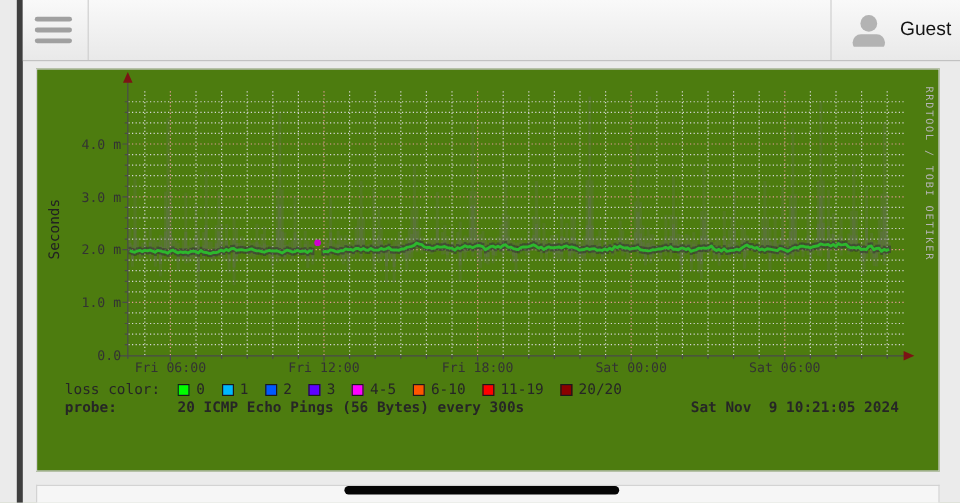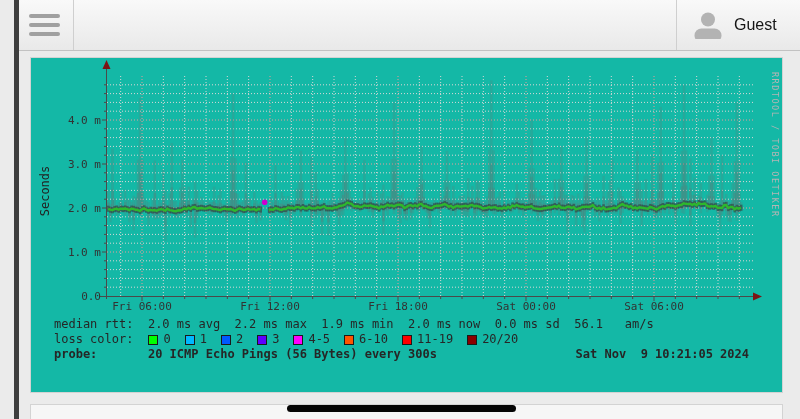--- a/index.html
+++ b/index.html
@@ -21,30 +21,30 @@
   }
   .menu-btn .bar {
     position:absolute; left:10px; width:31px; height:4px;
     background:#a0a0a0; border-radius:2px;
   }
   .menu-btn .bar:nth-child(1){ top:14px; }
   .menu-btn .bar:nth-child(2){ top:23px; }
   .menu-btn .bar:nth-child(3){ top:32px; }
 
   .user-menu {
-    position:absolute; right:0; top:0; height:50px; width:124px;
+    position:absolute; right:0; top:0; height:50px; width:108px;
     border-left:1px solid #cfcfcf;
     display:flex; align-items:center; padding-left:16px; cursor:pointer;
   }
   .user-menu svg { display:block; }
   .user-name { margin-left:11px; font-size:16px; color:#141414; }
 
   .panel {
     position:absolute; left:30px; top:57px; width:753px; height:336px;
-    background:#14b8a6; border:1px solid #d3d3d3;
+    background:#4d7c0f; border:1px solid #d3d3d3;
   }
   #graph-svg { position:absolute; left:0; top:0; }
 
   .legend {
     position:absolute; left:23px; top:259px; right:10px;
     font-family:"DejaVu Sans Mono","Liberation Mono",monospace;
     font-size:12px; line-height:15px; color:#262626;
   }
   .lg-line { white-space:pre; height:15px; }
   .lg-line.loss { display:flex; align-items:flex-start; }
@@ -1102,21 +1102,20 @@
         <text x="111" y="252" text-anchor="middle" font-family="&quot;DejaVu Sans Mono&quot;,&quot;Liberation Mono&quot;,monospace" font-size="11px" fill="#333">Fri 06:00</text>
         <text x="239" y="252" text-anchor="middle" font-family="&quot;DejaVu Sans Mono&quot;,&quot;Liberation Mono&quot;,monospace" font-size="11px" fill="#333">Fri 12:00</text>
         <text x="367" y="252" text-anchor="middle" font-family="&quot;DejaVu Sans Mono&quot;,&quot;Liberation Mono&quot;,monospace" font-size="11px" fill="#333">Fri 18:00</text>
         <text x="495" y="252" text-anchor="middle" font-family="&quot;DejaVu Sans Mono&quot;,&quot;Liberation Mono&quot;,monospace" font-size="11px" fill="#333">Sat 00:00</text>
         <text x="623" y="252" text-anchor="middle" font-family="&quot;DejaVu Sans Mono&quot;,&quot;Liberation Mono&quot;,monospace" font-size="11px" fill="#333">Sat 06:00</text>
         <text transform="translate(18,133) rotate(-90)" text-anchor="middle" font-family="&quot;DejaVu Sans Mono&quot;,&quot;Liberation Mono&quot;,monospace" font-size="12px" fill="#222">Seconds</text>
         <text transform="translate(741,14) rotate(90)" font-family="&quot;DejaVu Sans Mono&quot;,&quot;Liberation Mono&quot;,monospace" font-size="8.5px" letter-spacing="1.5px" fill="#b5b5b5">RRDTOOL / TOBI OETIKER</text>
       </svg>
 
     <div class="legend">
-      <div class="lg-line">median rtt:  2.0 ms avg  2.2 ms max  1.9 ms min  2.0 ms now  0.0 ms sd  56.1   am/s</div>
       <div class="lg-line loss"><span>loss color:</span><span class="swatches" id="swatches"><span class="swatch-item"><span class="swatch" style="background: rgb(0, 255, 0);"></span><span>0</span></span><span class="swatch-item"><span class="swatch" style="background: rgb(0, 184, 255);"></span><span>1</span></span><span class="swatch-item"><span class="swatch" style="background: rgb(0, 89, 255);"></span><span>2</span></span><span class="swatch-item"><span class="swatch" style="background: rgb(94, 0, 255);"></span><span>3</span></span><span class="swatch-item"><span class="swatch" style="background: rgb(255, 0, 255);"></span><span>4-5</span></span><span class="swatch-item"><span class="swatch" style="background: rgb(255, 85, 0);"></span><span>6-10</span></span><span class="swatch-item"><span class="swatch" style="background: rgb(255, 0, 0);"></span><span>11-19</span></span><span class="swatch-item"><span class="swatch" style="background: rgb(139, 0, 0);"></span><span>20/20</span></span></span></div>
       <div class="lg-line probe-row"><span>probe:       20 ICMP Echo Pings (56 Bytes) every 300s</span><span class="ts">Sat Nov  9 10:21:05 2024</span></div>
     </div>
   </main>
 
   <div class="bottom-panel"></div>
   <div class="pill"></div>
 
 </div>
 

